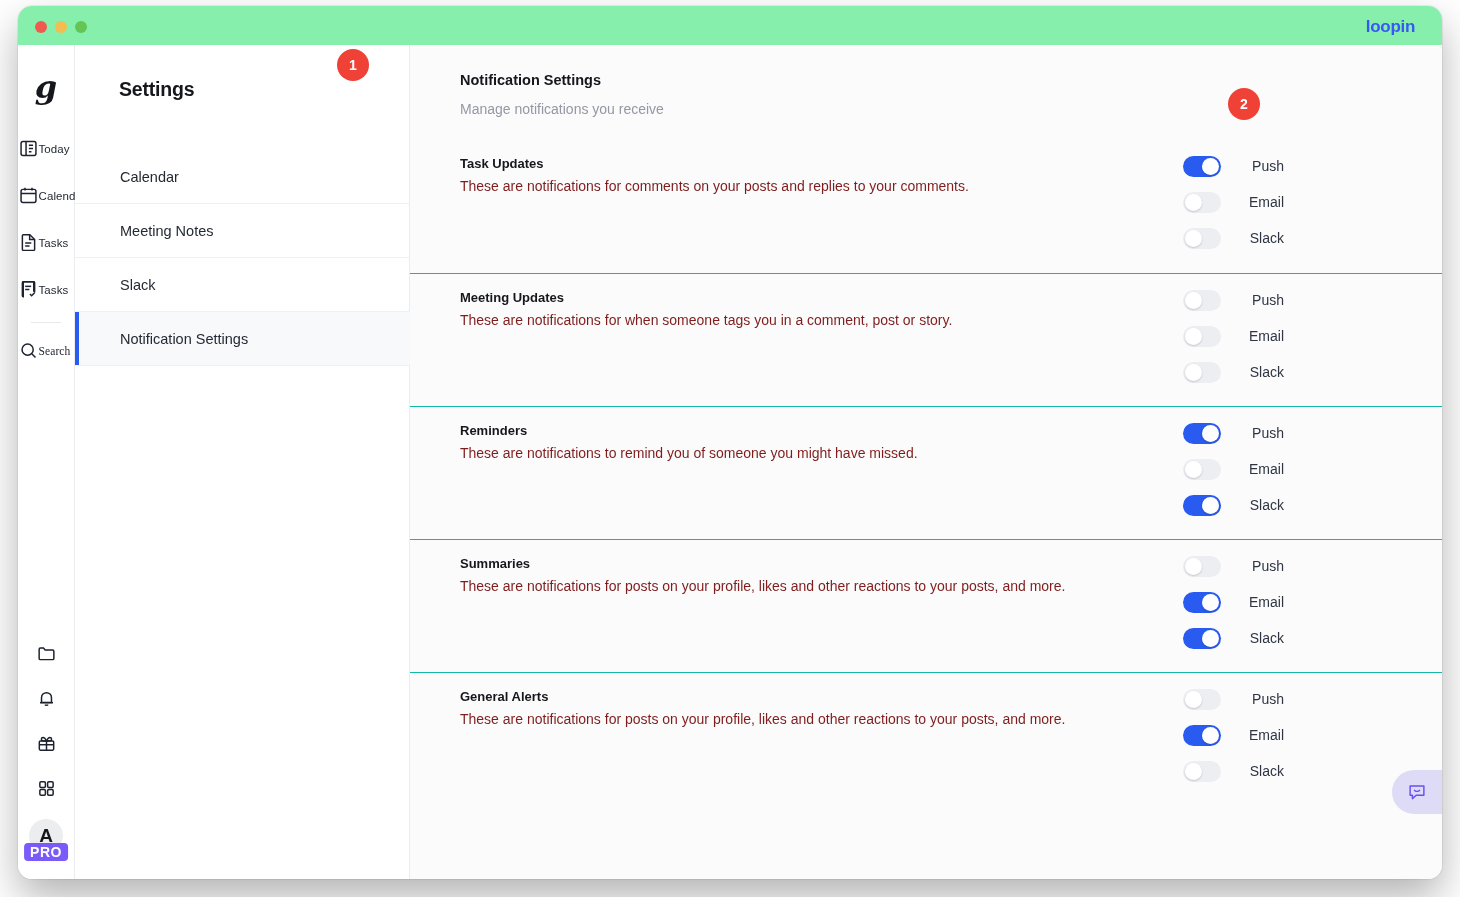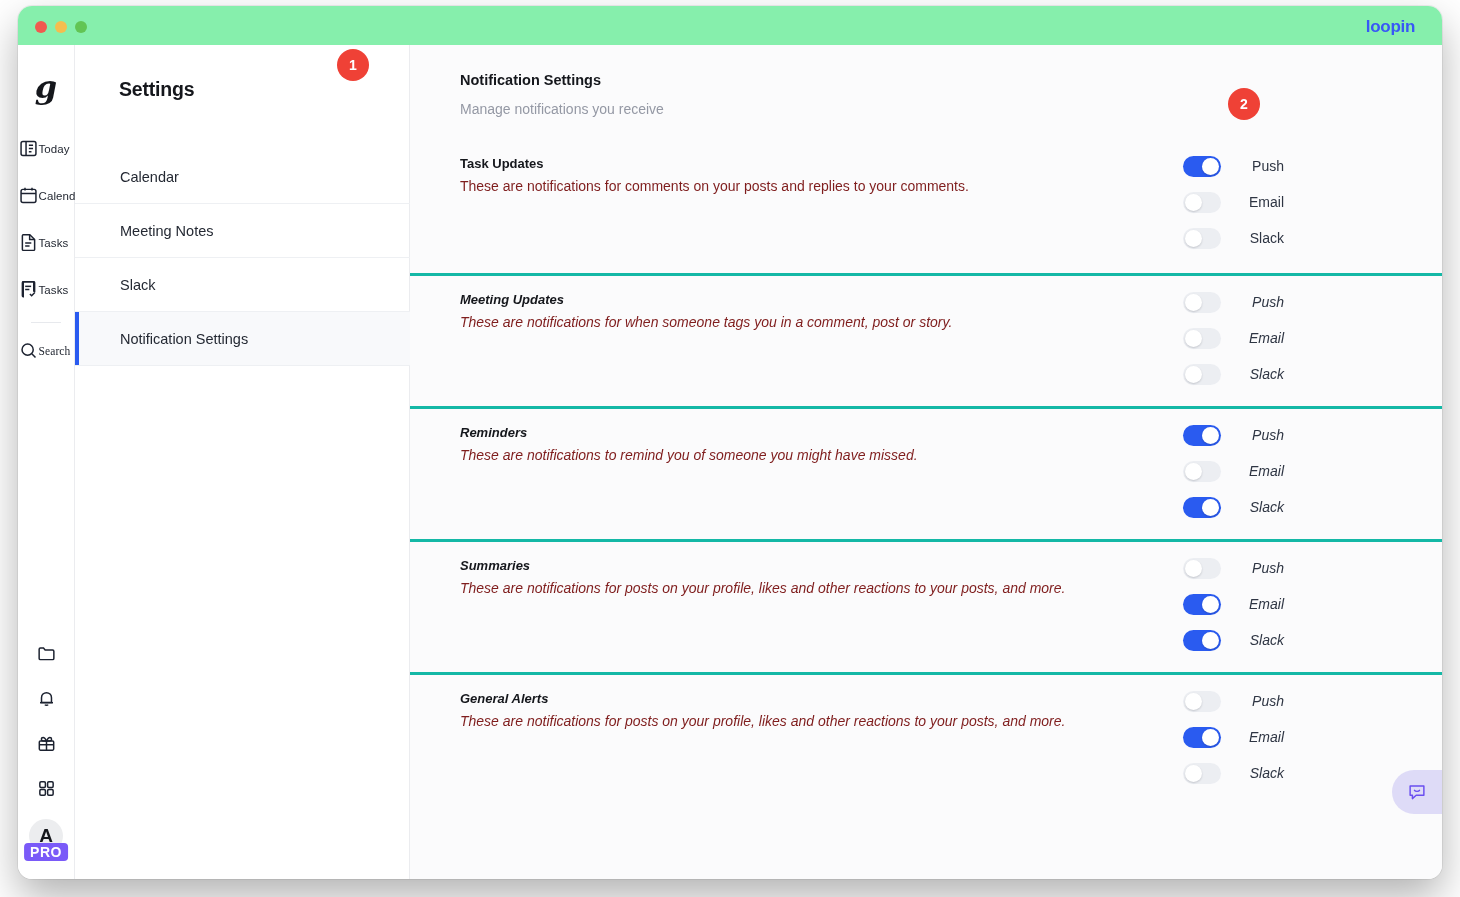--- a/index.html
+++ b/index.html
@@ -150,21 +150,21 @@
     font-size: 14px; color: #9498a4;
   }
 
   .sections { position: absolute; left: 0; top: 95px; width: 100%; }
 
   .section {
     position: relative;
     padding: 16px 0 0 0;
     height: 133px;
   }
-  .section + .section { border-top: 3px solid #14b8a6; font-style: italic; }
+  .section + .section { border-top: 1px solid #14b8a6; }
   .section-inner {
     position: relative; margin: 0 27px 0 50px; height: 100%;
   }
   .sec-title {
     font-size: 13px; font-weight: 700; color: #15171c;
   }
   .sec-desc {
     margin-top: 7px; font-size: 14px; color: #7f1d1d;
   }
   .toggles {

